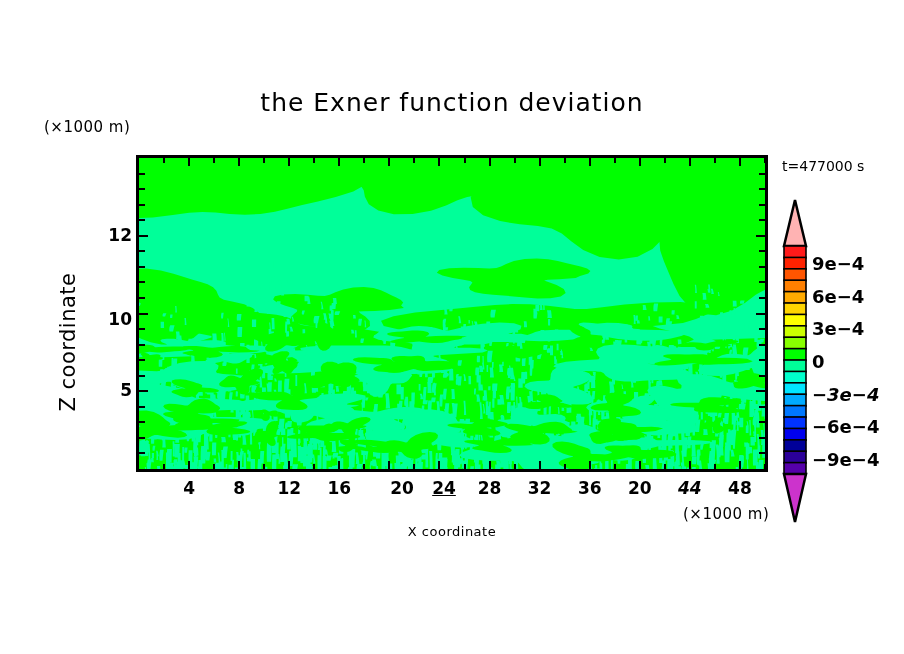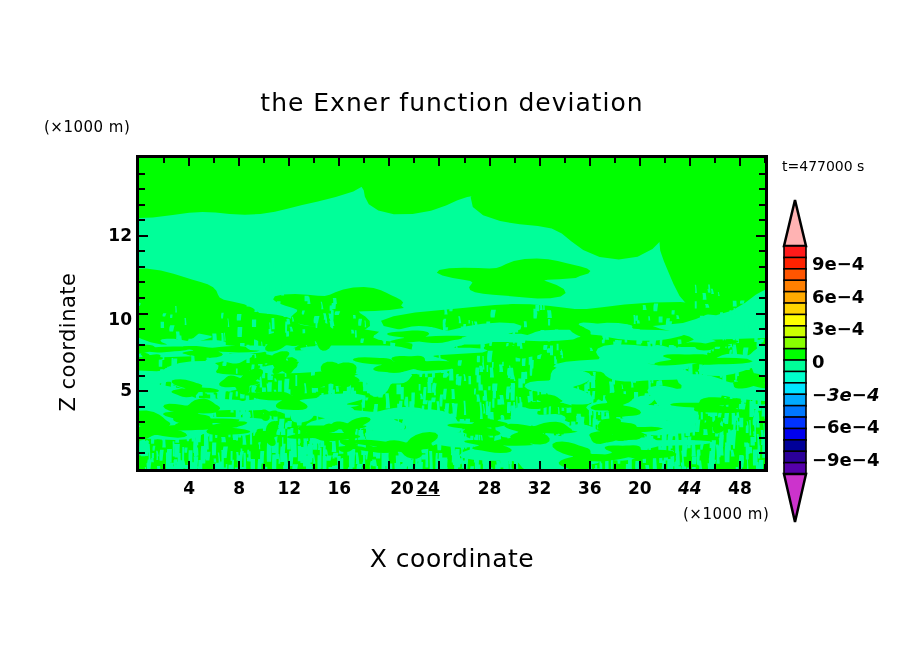--- a/index.html
+++ b/index.html
@@ -16,22 +16,22 @@
   #plot-frame{left:136px;top:155px;width:632px;height:317px;
               border:3px solid #000;box-sizing:border-box;background:#00ff99;}
   #plot-svg{position:absolute;left:0;top:0;}
 
   #timestamp{left:782px;top:158px;font-size:14px;color:#000;white-space:nowrap;}
 
   #ylabel{left:-42px;top:330px;width:220px;text-align:center;
           transform:rotate(-90deg);transform-origin:center center;
           font-size:21px;letter-spacing:.5px;}
 
-  #xlabel{left:136px;top:544px;width:632px;text-align:center;
-          font-size:25px;letter-spacing:.5px;}
+  #xlabel{left:136px;top:524px;width:632px;text-align:center;
+          font-size:13px;letter-spacing:.5px;}
 
   #xunit{left:683px;top:505px;font-size:15px;letter-spacing:.5px;}
 
   .xtick-lab{position:absolute;top:478px;width:40px;margin-left:-20px;
              text-align:center;font-size:17px;font-weight:bold;}
   .ytick-lab{position:absolute;left:98px;width:34px;margin-top:-11px;
              text-align:right;font-size:17px;font-weight:bold;}
 
   .tick{position:absolute;background:#000;}
 
@@ -252,21 +252,21 @@
     <div class="tick" style="left: 759px; top: 204px; width: 6px; height: 2px;"></div>
     <div class="tick" style="left: 139px; top: 188px; width: 6px; height: 2px;"></div>
     <div class="tick" style="left: 759px; top: 188px; width: 6px; height: 2px;"></div>
     <div class="tick" style="left: 139px; top: 173px; width: 6px; height: 2px;"></div>
     <div class="tick" style="left: 759px; top: 173px; width: 6px; height: 2px;"></div>
     <div class="xtick-lab" style="left: 189.08px;">4</div>
     <div class="xtick-lab" style="left: 239.16px;">8</div>
     <div class="xtick-lab" style="left: 289.24px;">12</div>
     <div class="xtick-lab" style="left: 339.32px;">16</div>
     <div class="xtick-lab" style="left: 402px;">20</div>
-    <div class="xtick-lab" style="left: 428px; text-decoration: underline;">24</div>
+    <div class="xtick-lab" style="left: 444px; text-decoration: underline;">24</div>
     <div class="xtick-lab" style="left: 489.56px;">28</div>
     <div class="xtick-lab" style="left: 539.64px;">32</div>
     <div class="xtick-lab" style="left: 589.72px;">36</div>
     <div class="xtick-lab" style="left: 639.8px;">20</div>
     <div class="xtick-lab" style="left: 689.88px; font-style: italic;">44</div>
     <div class="xtick-lab" style="left: 739.96px;">48</div>
     <div class="ytick-lab" style="top: 391.25px;">5</div>
     <div class="ytick-lab" style="top: 320px;">10</div>
     <div class="ytick-lab" style="top: 235.75px;">12</div>
   </div>

